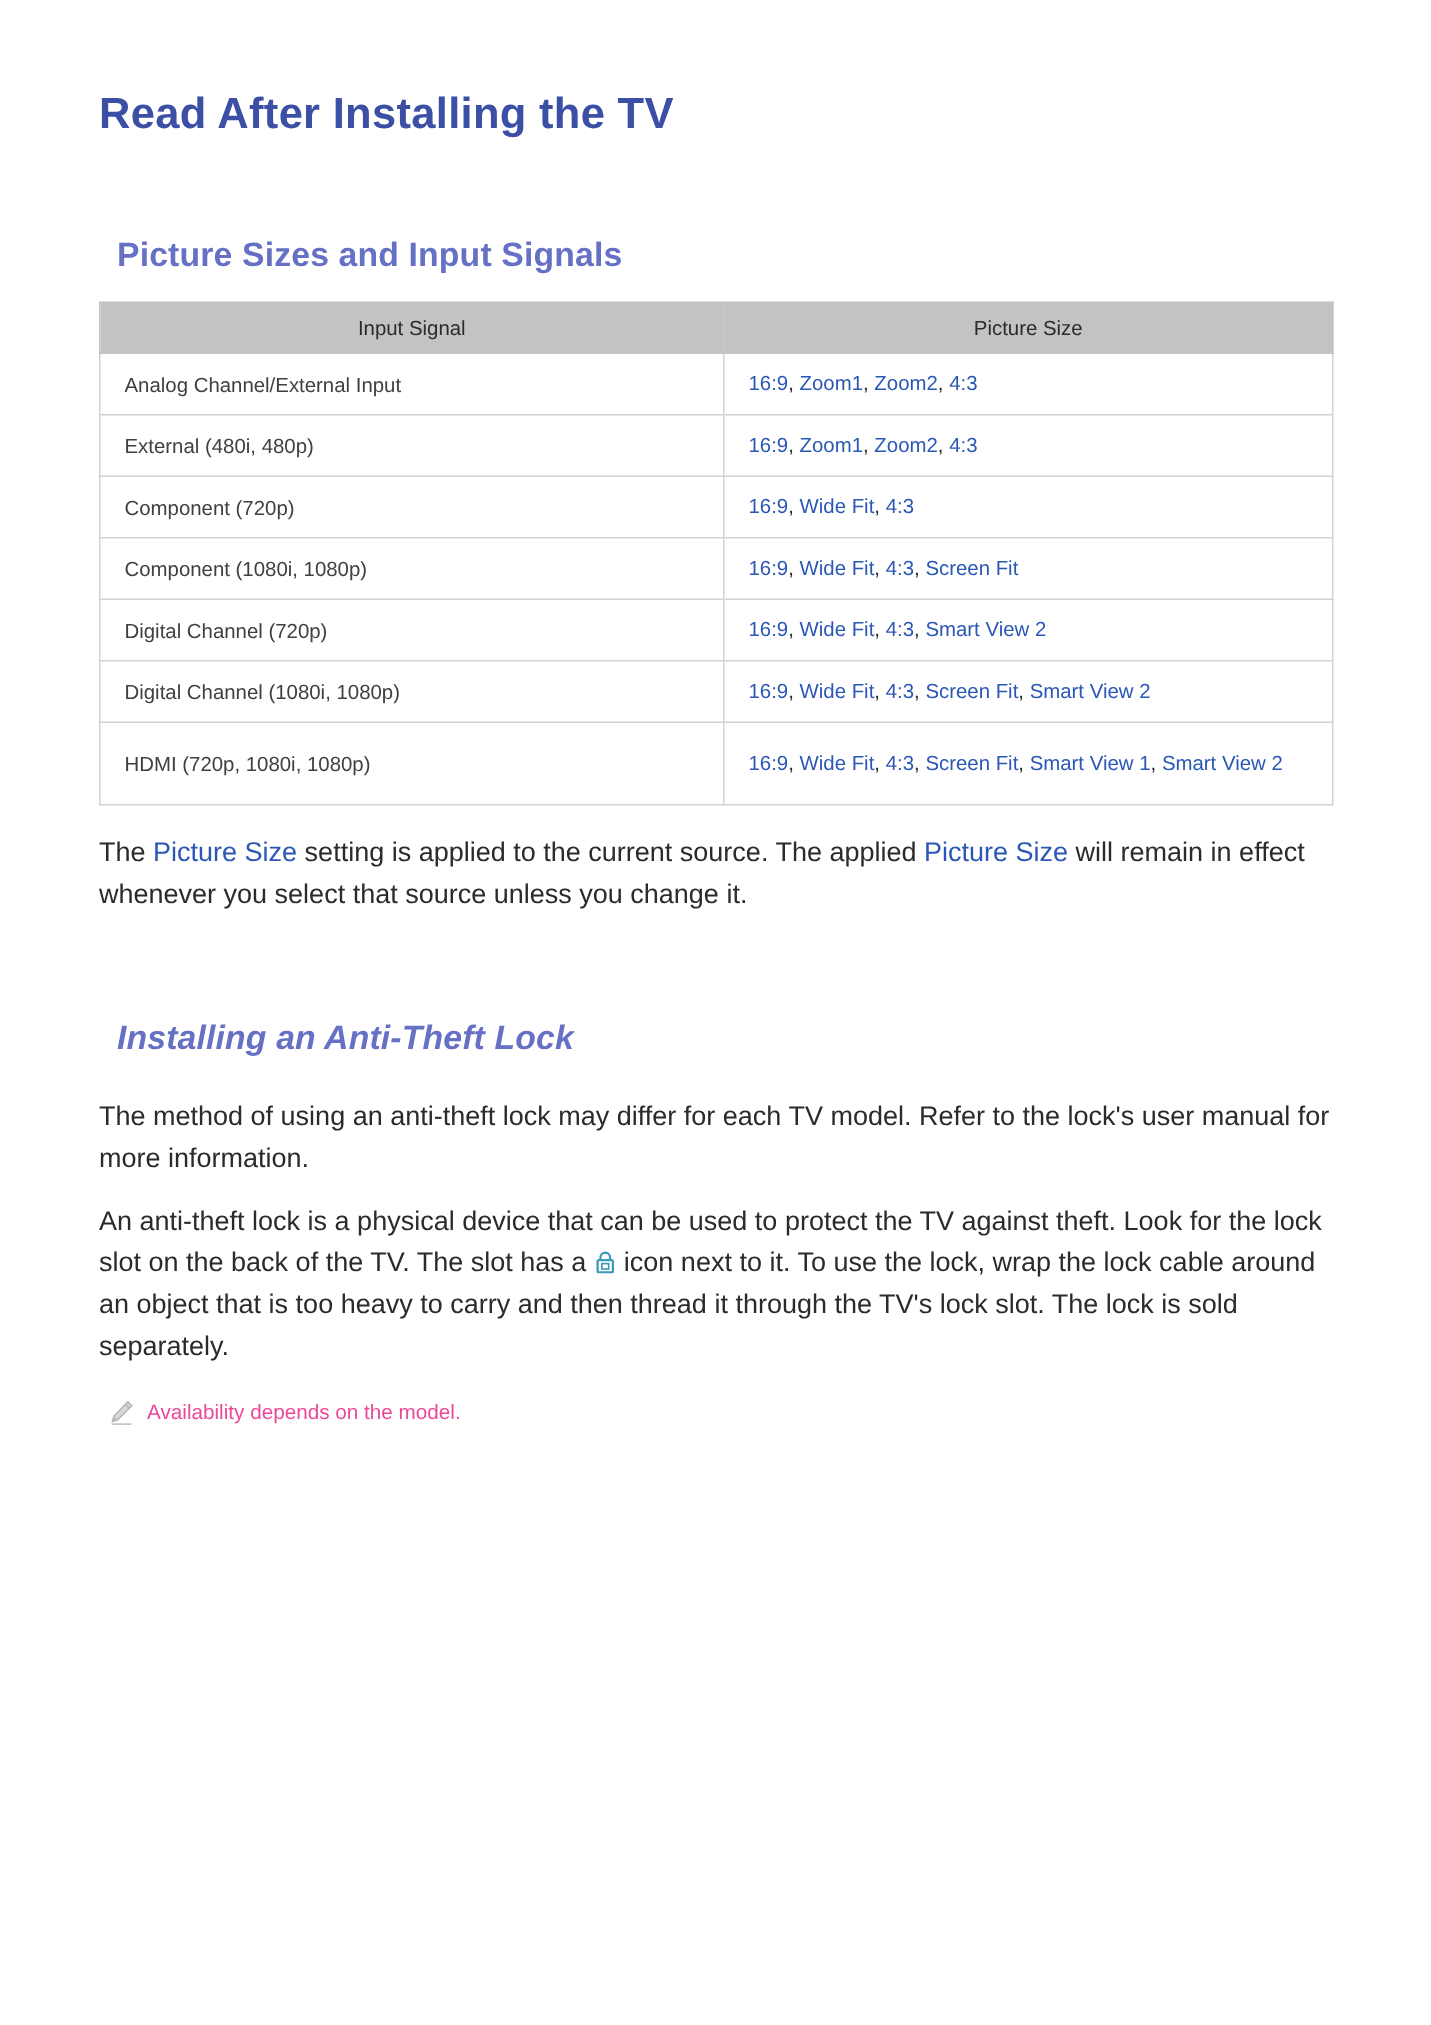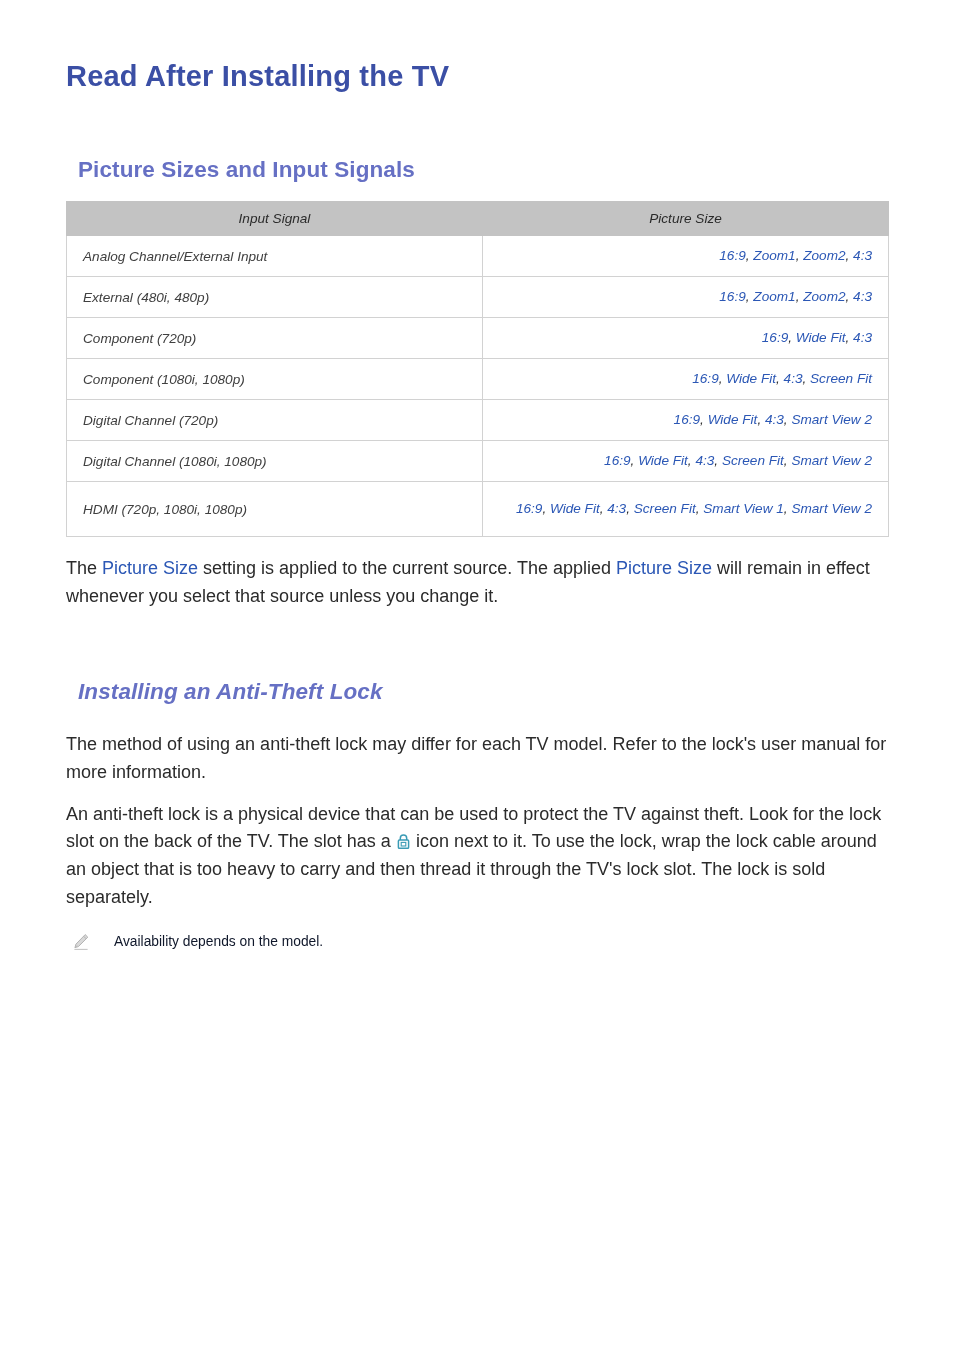--- a/index.html
+++ b/index.html
@@ -42,21 +42,20 @@
     padding-top: 56px;
     font-style: italic;
   }
   
   .spec-table {
     margin-top: 18px;
     width: 822px;
     border-collapse: collapse;
     table-layout: fixed;
     font-size: 13.6px;
-    font-style: italic;
   }
   .spec-table th,
   .spec-table td {
     border: 1px solid #d2d2d2;
     text-align: left;
     vertical-align: middle;
     padding: 0 16px;
   }
   .spec-table thead th {
     background: #c3c3c3;
@@ -67,21 +66,20 @@
     height: 33px;
     font-size: 13.6px;
   }
   .spec-table tbody td {
     height: 40px;
     color: #404040;
   }
   .spec-table tbody td.sizes {
     color: #2b57b5;
     line-height: 1.45;
-    text-align: right;
   }
   .spec-table tbody tr.tall td {
     height: 54px;
   }
   .col-signal { width: 416px; }
   .col-size   { width: 406px; }
   .sep { color: #2b2b2b; }
   
   .body-text {
     width: 822px;
@@ -116,24 +114,24 @@
     width: 822px;
   }
   .pencil-icon {
     flex: 0 0 auto;
     width: 18px;
     height: 18px;
     margin-left: 6px;
     margin-top: 1px;
   }
   .note-text {
-    margin-left: 24px;
+    margin-left: 8px;
     font-size: 13.8px;
     line-height: 1.4;
-    color: #0f172a;
+    color: #ec4899;
   }
 </style>
 </head>
 <body>
 
 <div class="page">
 
   <h1 class="doc-title">Read After Installing the TV</h1>
 
   <h2 class="section-title">Picture Sizes and Input Signals</h2>

